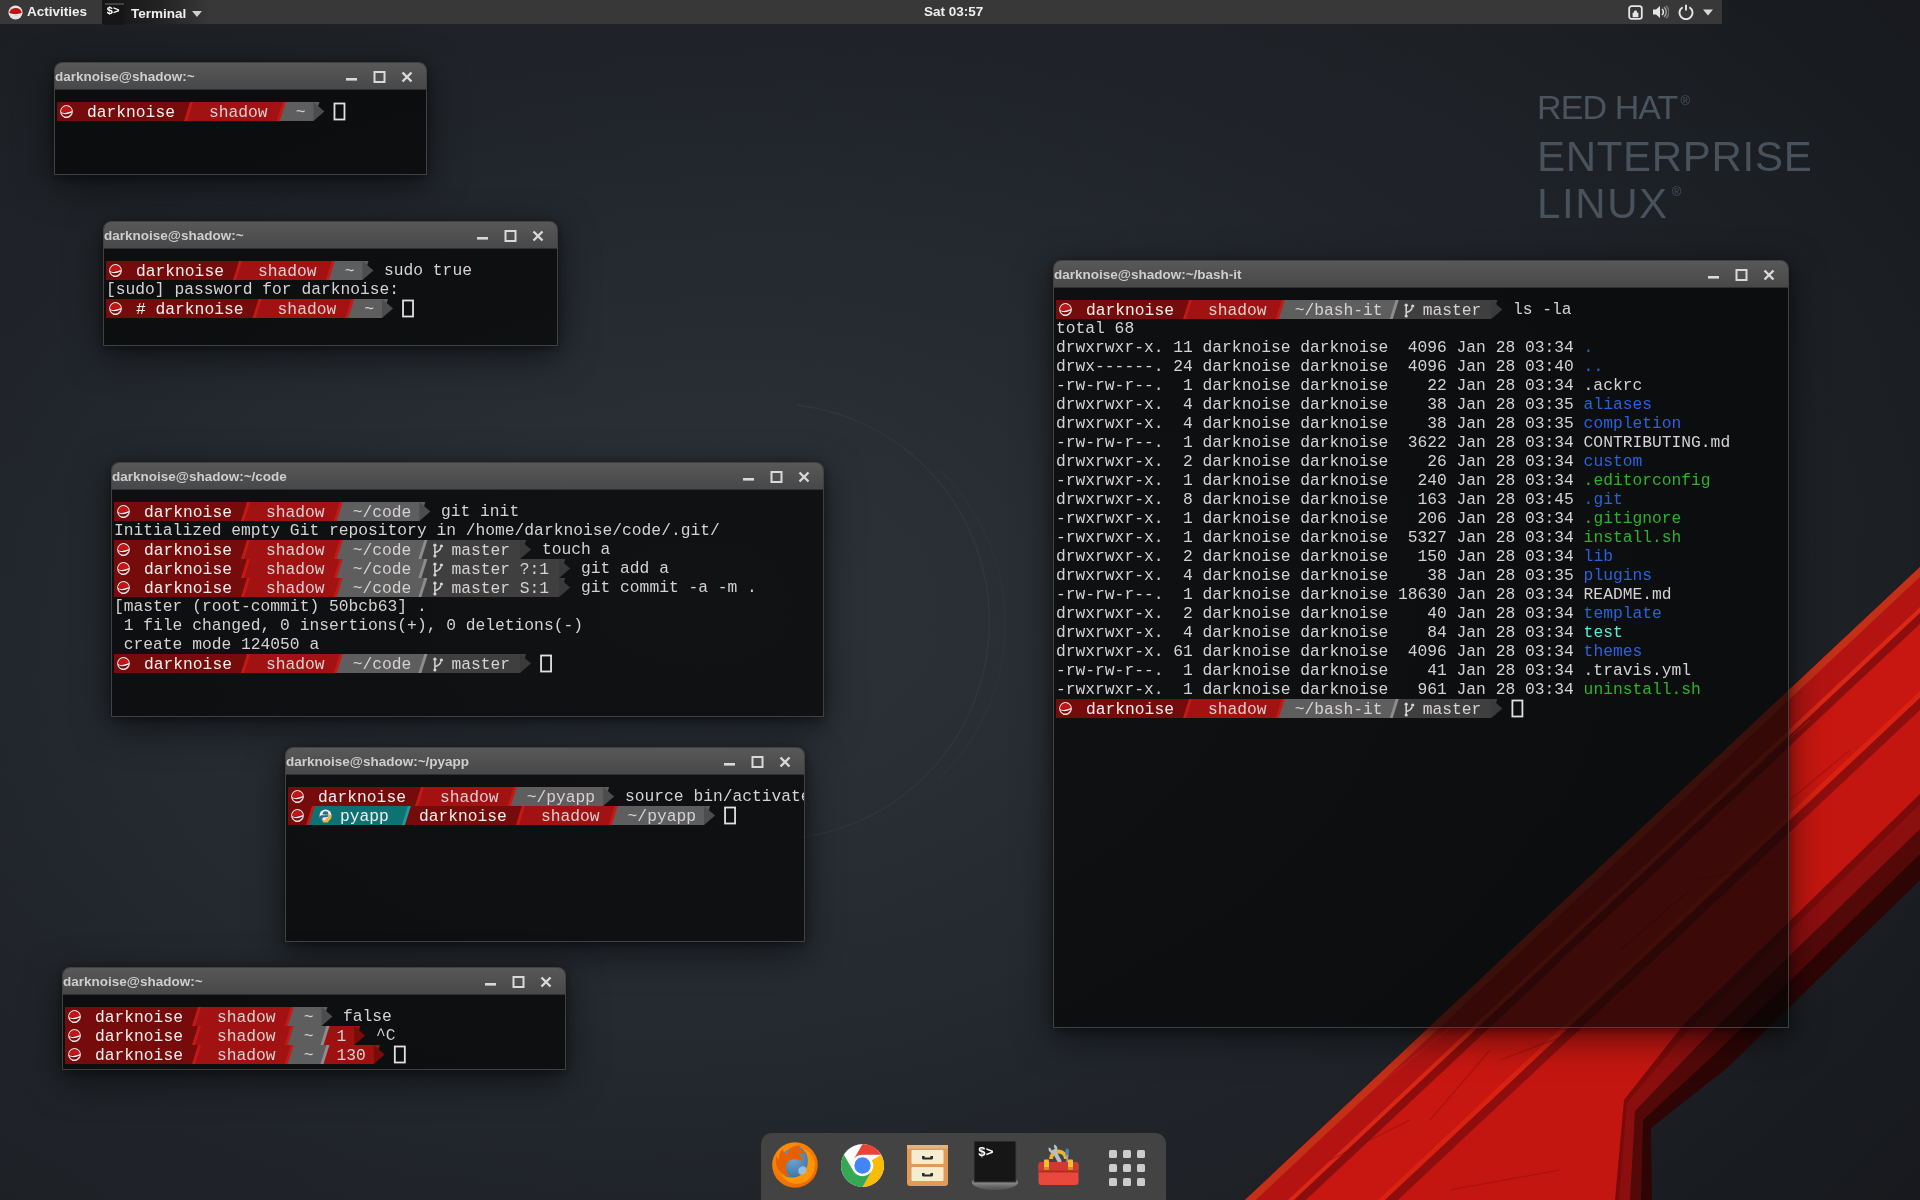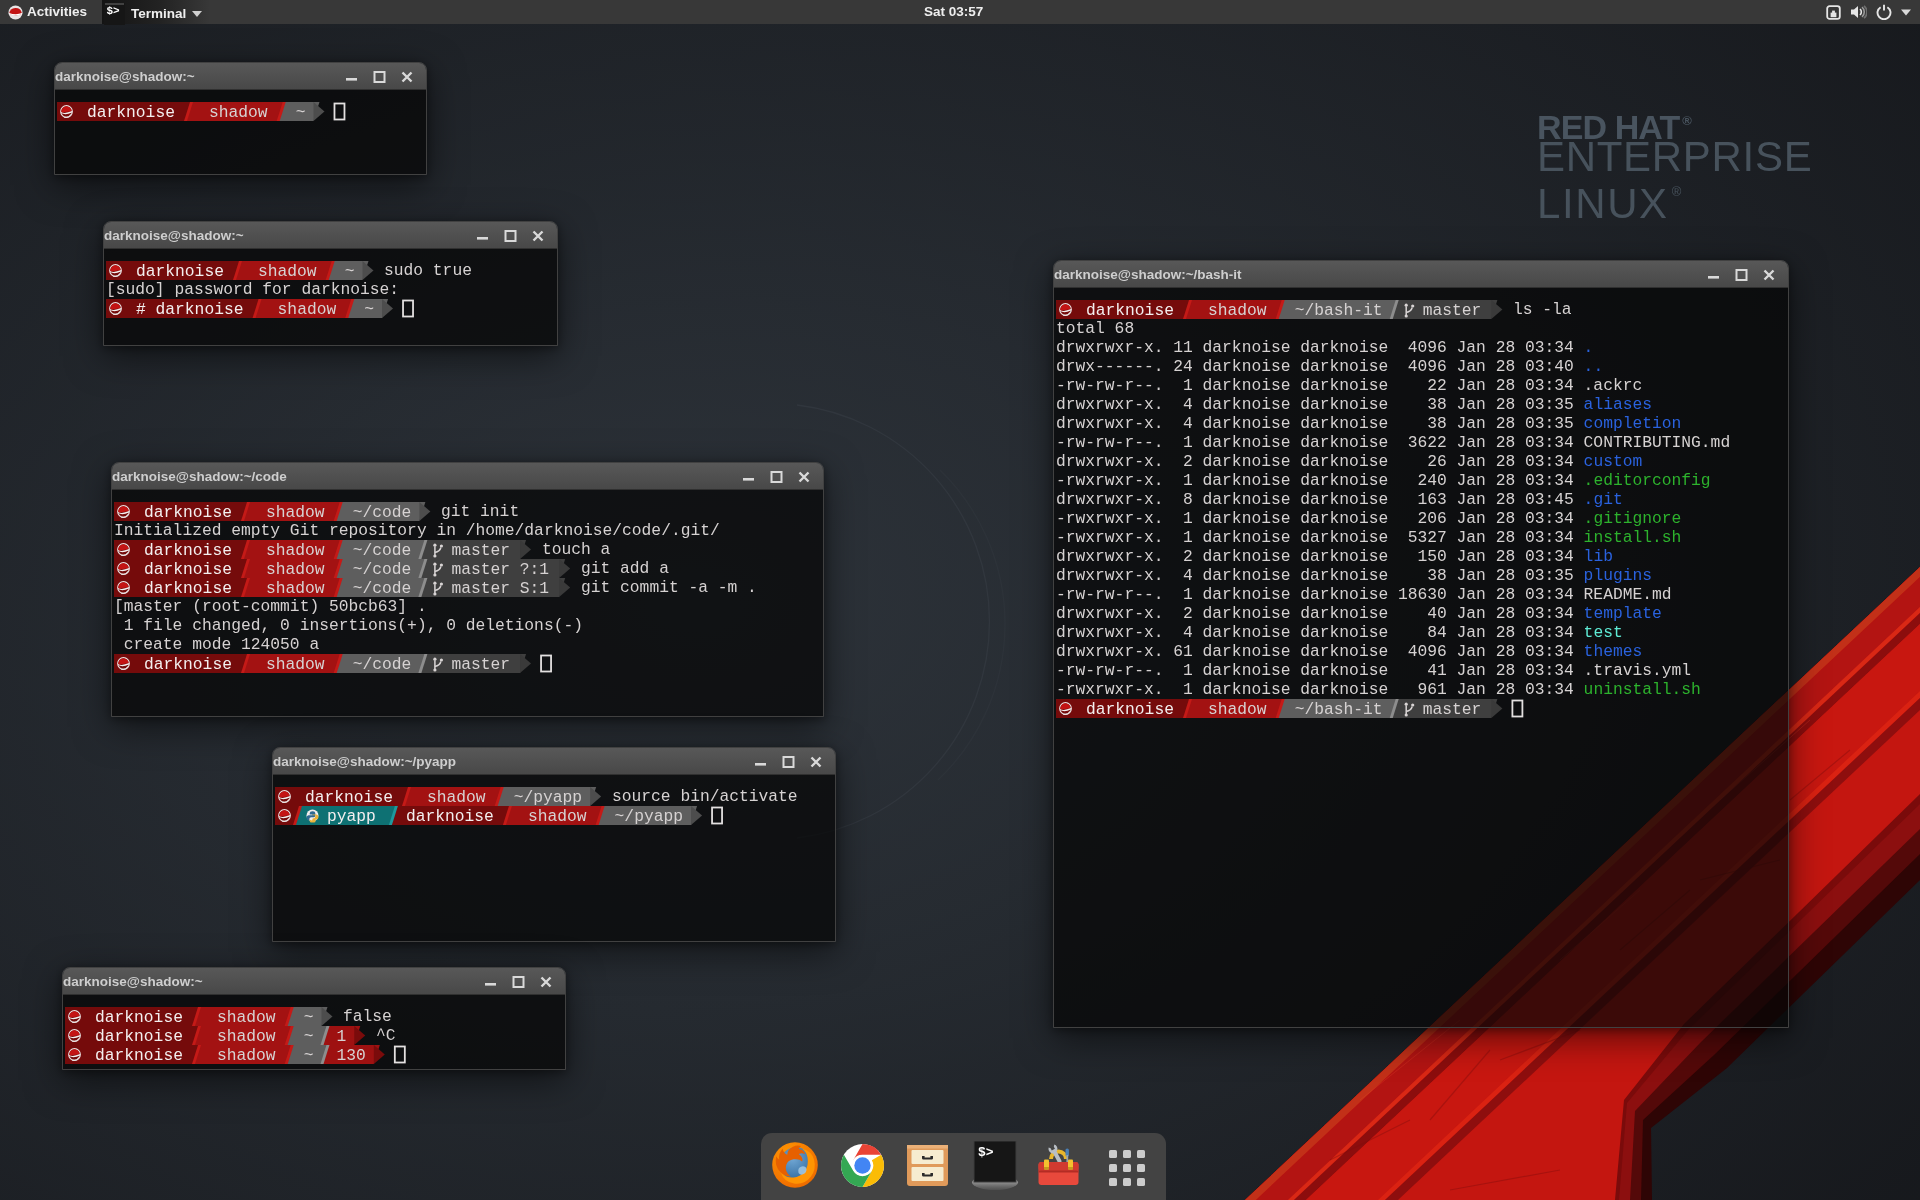--- a/index.html
+++ b/index.html
@@ -1,26 +1,26 @@
 <!DOCTYPE html>
 <html><head><meta charset="utf-8"><style>
 *{margin:0;padding:0;box-sizing:border-box}
 html,body{width:1920px;height:1200px;overflow:hidden;background:#222}
 body{position:relative;font-family:"Liberation Sans",sans-serif}
 #wall{position:absolute;inset:0;background:
  radial-gradient(1500px 1000px at 36% 50%, rgba(46,52,59,0.9) 0%, rgba(37,42,48,0.75) 40%, rgba(22,24,28,0.9) 100%),
  linear-gradient(150deg,#16181c 0%,#23272d 40%,#262b31 60%,#1f2227 100%);}
 #art{position:absolute;left:0;top:0}
 #logo{position:absolute;left:1537px;top:0;color:#49545f;width:350px}
-#logo .l1{position:absolute;top:108px;left:0;font-weight:bold;font-size:34px;letter-spacing:-0.9px}
+#logo .l1{position:absolute;top:88px;left:0;font-weight:normal;font-size:34px;letter-spacing:-0.9px}
 #logo .l2{position:absolute;top:133px;left:0;font-size:42px;letter-spacing:0.7px;color:#47525c}
 #logo .l3{position:absolute;top:180px;left:0;font-size:42px;letter-spacing:1.6px;color:#47525c}
 #logo .rg{font-size:13px;vertical-align:14px;margin-left:3px}
 #logo .rg2{font-size:13px;vertical-align:22px;margin-left:3px}
-#topbar{position:absolute;left:0;top:0;width:1920px;height:24px;background:#383838;color:#eee;z-index:50}
+#topbar{position:absolute;left:0;top:0;width:1722px;height:24px;background:#383838;color:#eee;z-index:50}
 #tbhat{position:absolute;left:8px;top:5px}
 #acts{position:absolute;left:27px;top:4px;font-weight:bold;font-size:13.5px}
 #appbtn{position:absolute;left:102px;top:0;height:24px;padding:3px 8px 0 2px;background:linear-gradient(to right,#141414,#232323 55%,rgba(56,56,56,0) 100%);display:flex;align-items:center;gap:6px}
 #appname{font-weight:bold;font-size:13.5px}
 #clock{position:absolute;left:924px;top:4px;font-weight:bold;font-size:13.5px}
 #sysicons{position:absolute;right:9px;top:4px;display:flex;align-items:center;gap:9px}
 .win{position:absolute;transform:translateZ(0);border:1px solid #414141;border-radius:8px 8px 0 0;box-shadow:0 10px 36px rgba(0,0,0,0.55),0 2px 10px rgba(0,0,0,0.4);z-index:10}
 .tb{height:27px;background:linear-gradient(#585858,#484848);border-bottom:1px solid #303030;border-radius:7px 7px 0 0;position:relative}
 .tt{display:block;text-align:left;font-weight:bold;font-size:13.5px;line-height:27px;color:#cecece}
 .wb{position:absolute;right:0;top:0}
@@ -281,21 +281,21 @@
 <circle cx="3.5" cy="2.2" r="1.6" fill="#d8d4d4" stroke="none"></circle>
 <circle cx="3.5" cy="13.0" r="1.6" fill="#d8d4d4" stroke="none"></circle>
 <circle cx="10.0" cy="3.0" r="1.6" fill="#d8d4d4" stroke="none"></circle>
 </g>
           <text x="337.4" y="14.8" font-family="Liberation Mono, monospace" font-size="16.3px" fill="#d6d2d2" xml:space="preserve">master</text>
           <polygon points="304.38,19 310.38,0 313.38,0 307.38,19" fill="#8d8d8d"></polygon>
           <rect x="427.06" y="1.5" width="10" height="16" fill="none" stroke="#e3e0e0" stroke-width="1.8"></rect>
         </svg></div>
     </div>
 </div>
-<div class="win" style="left:272px;top:747px;width:564px;height:195px">
+<div class="win" style="left:285px;top:747px;width:520px;height:195px">
 <div class="tb">
       <span class="tt">darknoise@shadow:~/pyapp</span>
 <span class="wb"><svg width="88" height="27">
 <rect x="8" y="15" width="11" height="2.6" fill="#d9d9d9"></rect>
 <rect x="36.5" y="9" width="10" height="10" fill="none" stroke="#d9d9d9" stroke-width="2"></rect>
 <path d="M64.5,9.5 l9,9 M73.5,9.5 l-9,9" stroke="#d9d9d9" stroke-width="2.4"></path>
 </svg></span>
     </div>
 <div class="bd">
       <div class="r f"><svg class="pr" width="329" height="19">

